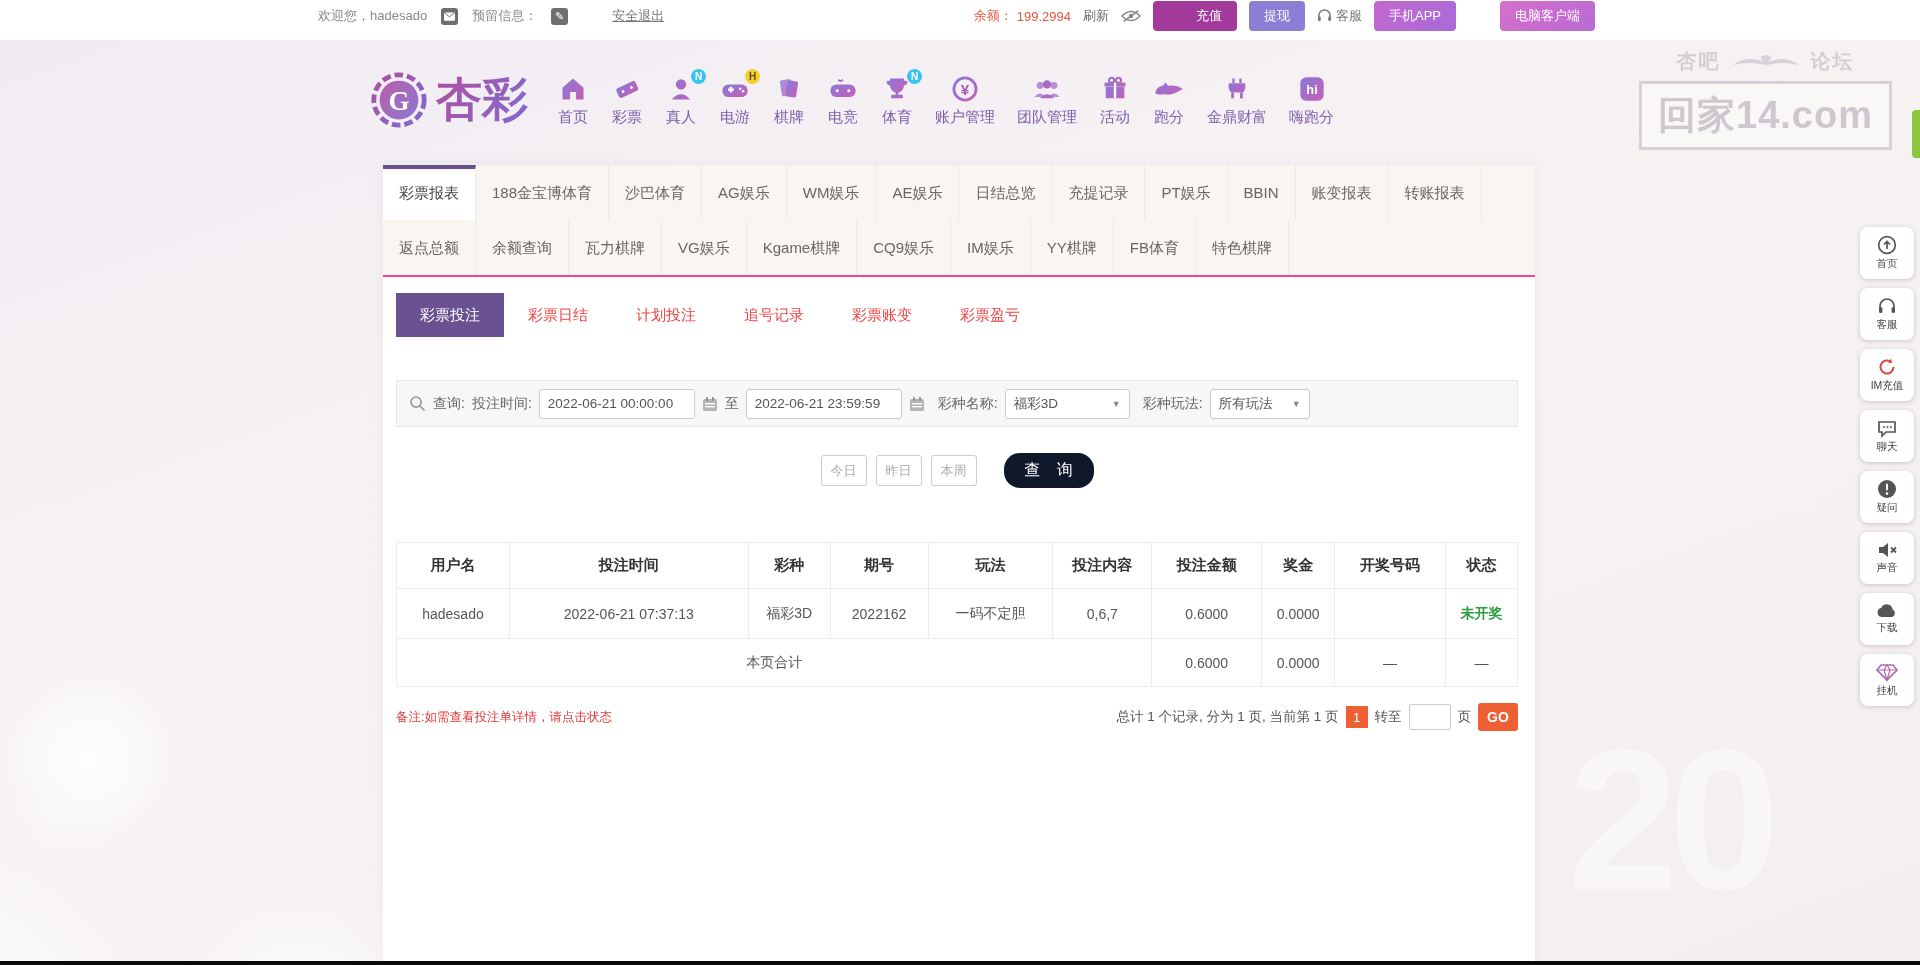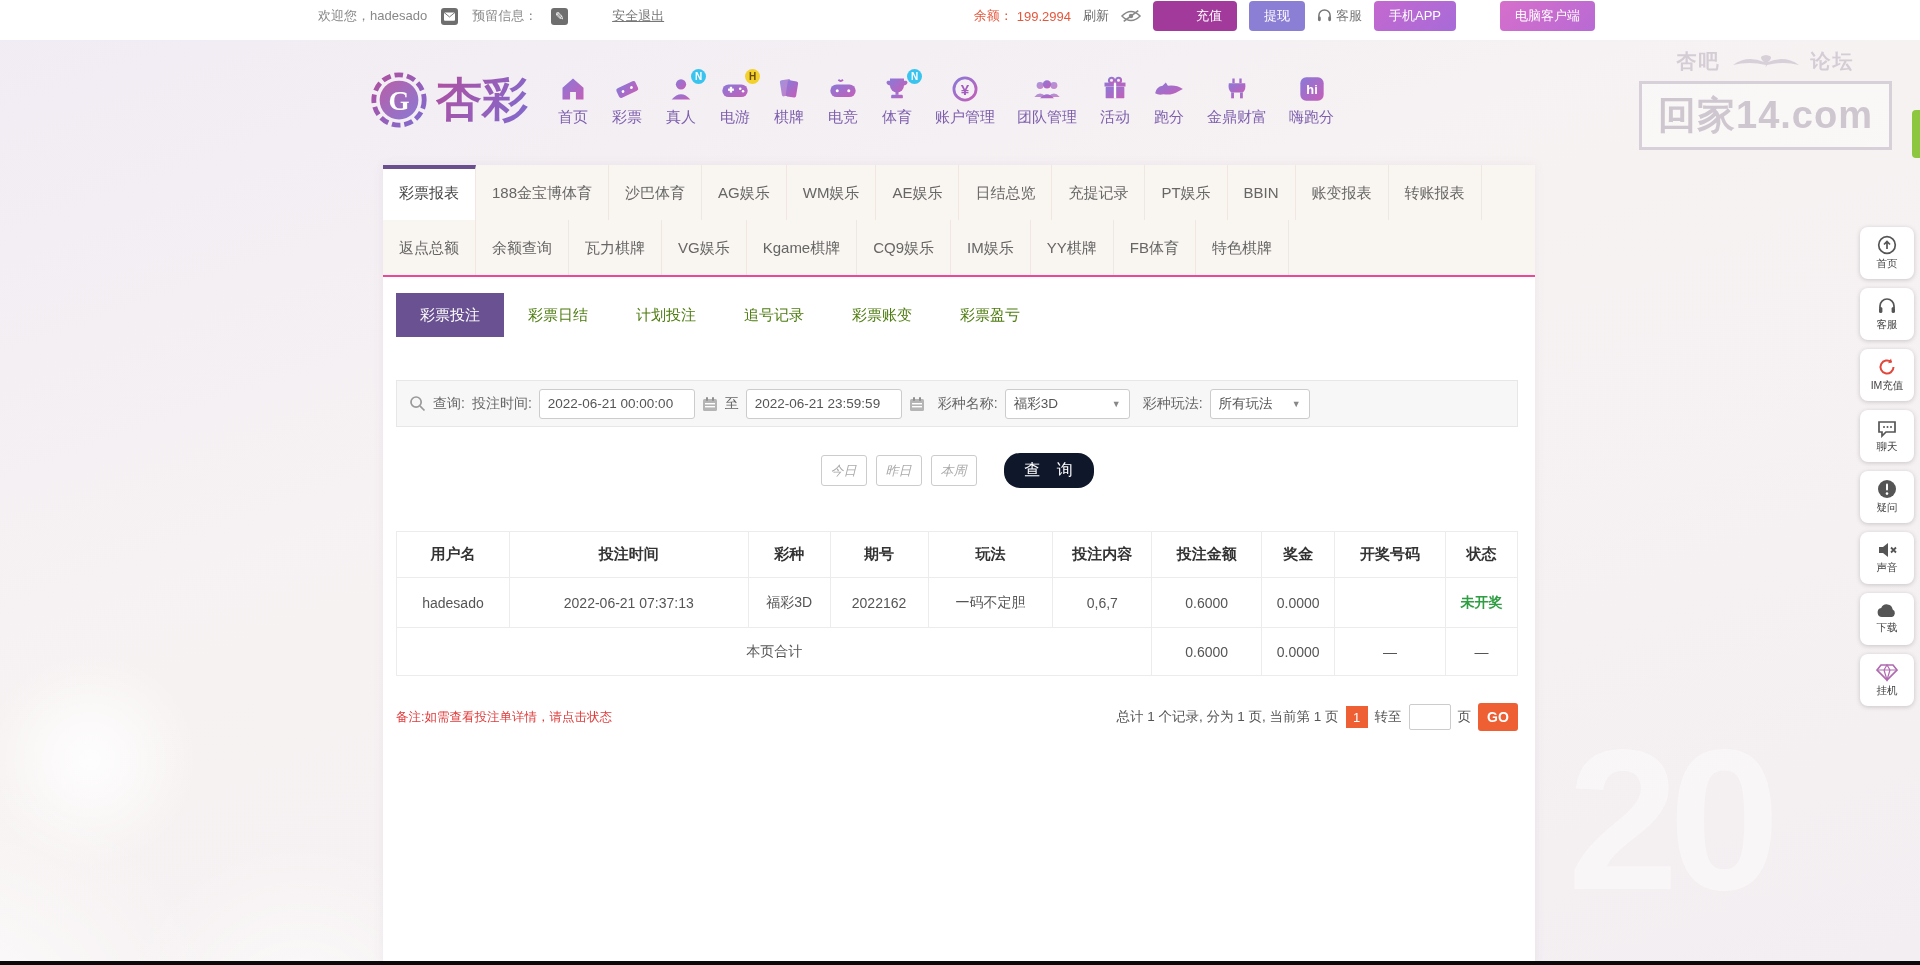--- a/index.html
+++ b/index.html
@@ -53,40 +53,40 @@
     border-radius:4px 0 0 4px;z-index:6;cursor:pointer;}
   
   .panel{position:absolute;left:383px;top:165px;width:1152px;height:800px;background:#fff;
     box-shadow:0 0 10px rgba(120,90,140,.08);z-index:2;}
   .tabstrip{background:#f9f5f0;display:flex;flex-wrap:nowrap;}
   .tab{height:55px;line-height:55px;padding:0 16px;font-size:15px;color:#666;
     border-right:1px solid #f0e8e0;white-space:nowrap;cursor:pointer;}
   .tab.active{background:#fff;border-top:4px solid #6b4e8e;line-height:47px;color:#444;}
   .strip2{border-bottom:2px solid #ec4899;}
   .subtabs{position:absolute;left:13px;top:128px;display:flex;align-items:center;height:44px;}
-  .subtab{padding:0 24px;height:44px;line-height:44px;font-size:15px;color:#4d7c0f;cursor:pointer;white-space:nowrap;}
+  .subtab{padding:0 24px;height:44px;line-height:44px;font-size:15px;color:#ef4444;cursor:pointer;white-space:nowrap;}
   .subtab.active{background:#6a5191;color:#fff;}
   
   .filterbar{position:absolute;left:13px;top:215px;width:1122px;height:47px;background:#f7f7f7;
     border:1px solid #e7e7e7;display:flex;align-items:center;padding:0 12px;font-size:14px;color:#666;gap:7px;}
   .f-input{width:156px;height:30px;border:1px solid #ccc;border-radius:3px;background:#fff;
     font-size:13.5px;color:#555;padding:0 8px;font-family:inherit;}
   .f-select{min-width:125px;height:30px;border:1px solid #ccc;border-radius:3px;background:#fff;
     display:flex;align-items:center;justify-content:space-between;padding:0 8px;font-size:13.5px;color:#555;cursor:pointer;}
   .f-select .arrow{font-size:9px;color:#888;}
   .cal{display:inline-block;}
   
   .quickrow{position:absolute;left:13px;top:288px;width:1122px;display:flex;justify-content:center;
     align-items:center;gap:9px;}
   .qbtn{width:46px;height:31px;border:1px solid #ccc;border-radius:3px;background:#fff;color:#aaa;
-    font-size:13px;cursor:pointer;font-family:inherit;font-style:italic;}
+    font-size:13px;cursor:pointer;font-family:inherit;}
   .query-btn{width:90px;height:35px;border:none;border-radius:16px;background:#0f172a;color:#fff;
     font-size:16px;margin-left:18px;cursor:pointer;letter-spacing:6px;padding-left:6px;font-family:inherit;}
   
-  .bet-table{position:absolute;left:13px;top:366px;width:1122px;border-collapse:collapse;font-size:14px;color:#555;}
+  .bet-table{position:absolute;left:13px;top:377px;width:1122px;border-collapse:collapse;font-size:14px;color:#555;}
   .bet-table th{font-size:15px;color:#333;font-weight:bold;height:46px;border:1px solid #ececec;background:#fff;}
   .bet-table td{height:50px;border:1px solid #ececec;text-align:center;}
   .status-open{color:#2e9e43;cursor:pointer;font-weight:bold;}
   .total-row td{height:48px;color:#555;}
   
   .tfooter{position:absolute;left:13px;top:538px;width:1122px;display:flex;align-items:center;justify-content:space-between;gap:28px;}
   .note{color:#e03a3a;font-size:12.5px;}
   .pager{display:flex;align-items:center;gap:7px;font-size:13.5px;color:#555;}
   .page-badge{background:#ee5f33;color:#fff;width:22px;height:22px;display:flex;align-items:center;
     justify-content:center;font-size:13px;cursor:pointer;}

